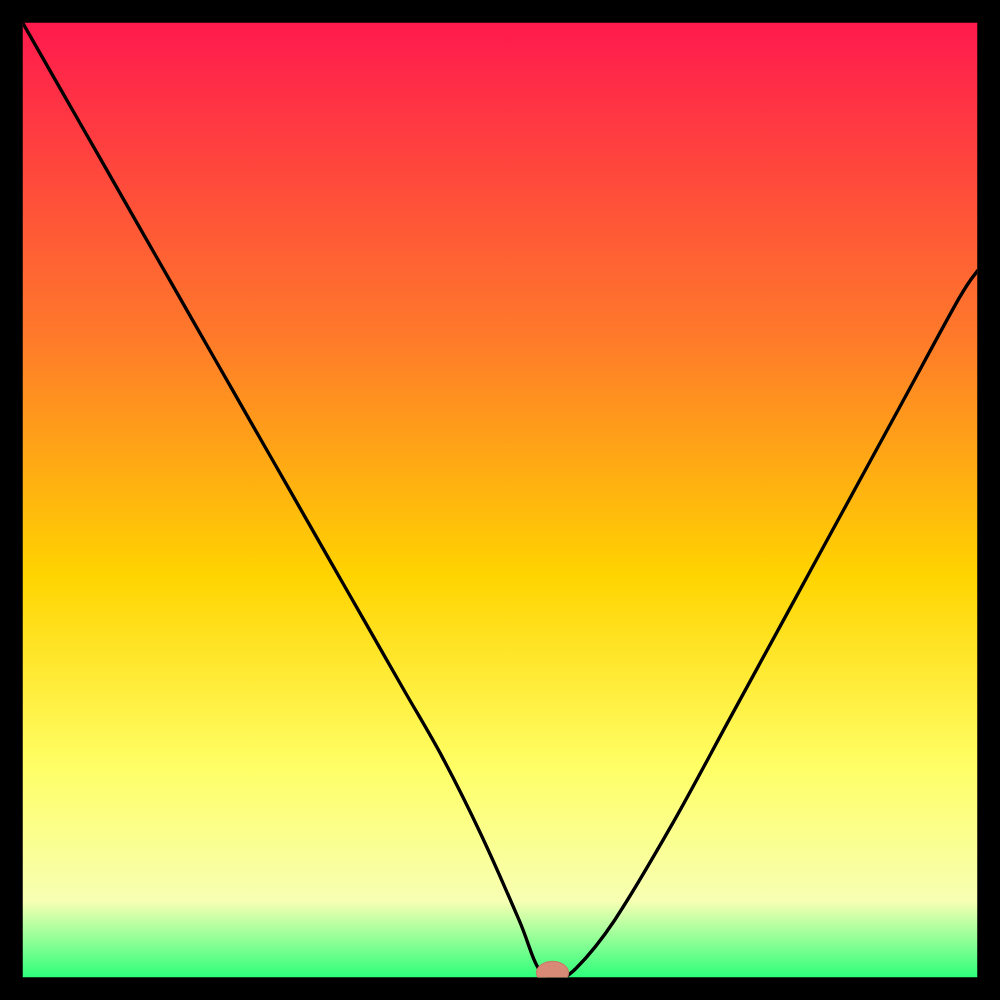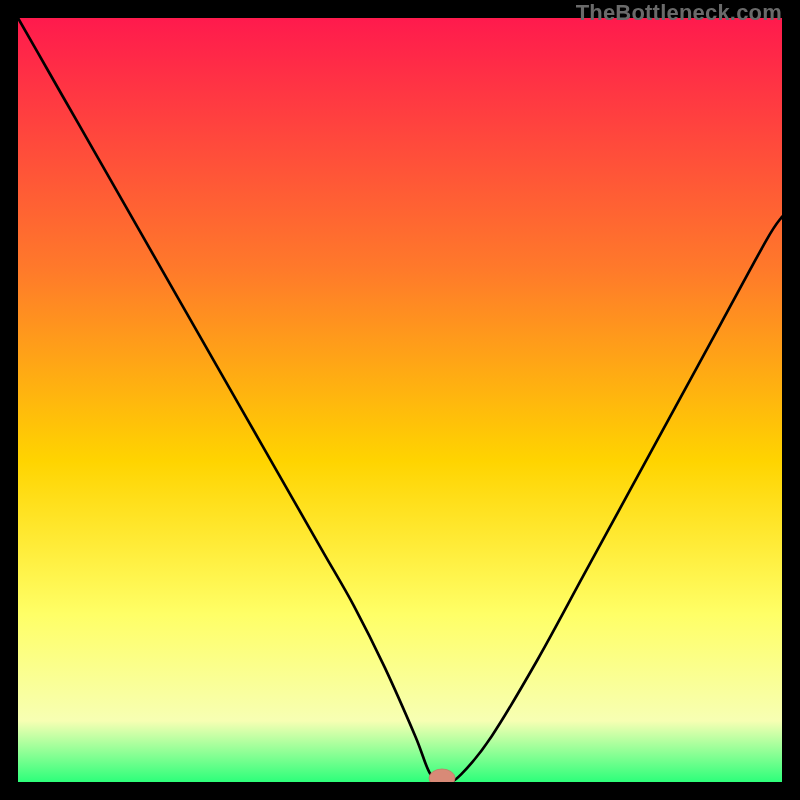--- a/index.html
+++ b/index.html
@@ -56,15 +56,14 @@
           <stop id="g4" offset="92%" stop-color="#f7ffb3"></stop>
           <stop id="g5" offset="100%" stop-color="#2dff7a"></stop>
         </linearGradient>
       </defs>
       <rect x="0" y="0" width="100" height="100" fill="url(#heat)"></rect>
       <path id="curve-path" fill="none" stroke="#000000" stroke-width="0.35" stroke-linecap="round" stroke-linejoin="round" d="M 0.000 0.000 C 0.667 1.167, 2.667 4.667, 4.000 7.000 C 5.333 9.333, 6.667 11.667, 8.000 14.000 C 9.333 16.333, 10.667 18.667, 12.000 21.000 C 13.333 23.333, 14.667 25.667, 16.000 28.000 C 17.333 30.333, 18.667 32.667, 20.000 35.000 C 21.333 37.333, 22.667 39.667, 24.000 42.000 C 25.333 44.333, 26.667 46.667, 28.000 49.000 C 29.333 51.333, 30.667 53.667, 32.000 56.000 C 33.333 58.333, 34.667 60.667, 36.000 63.000 C 37.333 65.333, 38.667 67.667, 40.000 70.000 C 41.333 72.333, 42.667 74.500, 44.000 77.000 C 45.333 79.500, 46.667 82.167, 48.000 85.000 C 49.333 87.833, 51.000 91.667, 52.000 94.000 C 53.000 96.333, 53.333 98.000, 54.000 99.000 C 54.667 100.000, 55.333 100.000, 56.000 100.000 C 56.667 100.000, 57.000 100.000, 58.000 99.000 C 59.000 98.000, 60.333 96.500, 62.000 94.000 C 63.667 91.500, 66.000 87.500, 68.000 84.000 C 70.000 80.500, 72.000 76.667, 74.000 73.000 C 76.000 69.333, 78.000 65.667, 80.000 62.000 C 82.000 58.333, 84.000 54.667, 86.000 51.000 C 88.000 47.333, 90.000 43.667, 92.000 40.000 C 94.000 36.333, 96.667 31.333, 98.000 29.000 C 99.333 26.667, 99.667 26.500, 100.000 26.000"></path>
       <ellipse id="marker-dot" fill="#d88a77" stroke="#c77464" stroke-width="0.1" cx="55.50000000000001" cy="99.5" rx="1.7" ry="1.2"></ellipse>
     </svg>
   </div>
 
-  <div class="watermark">TheBottleneck.com</div>
 
 </div>
 
 </body></html>

